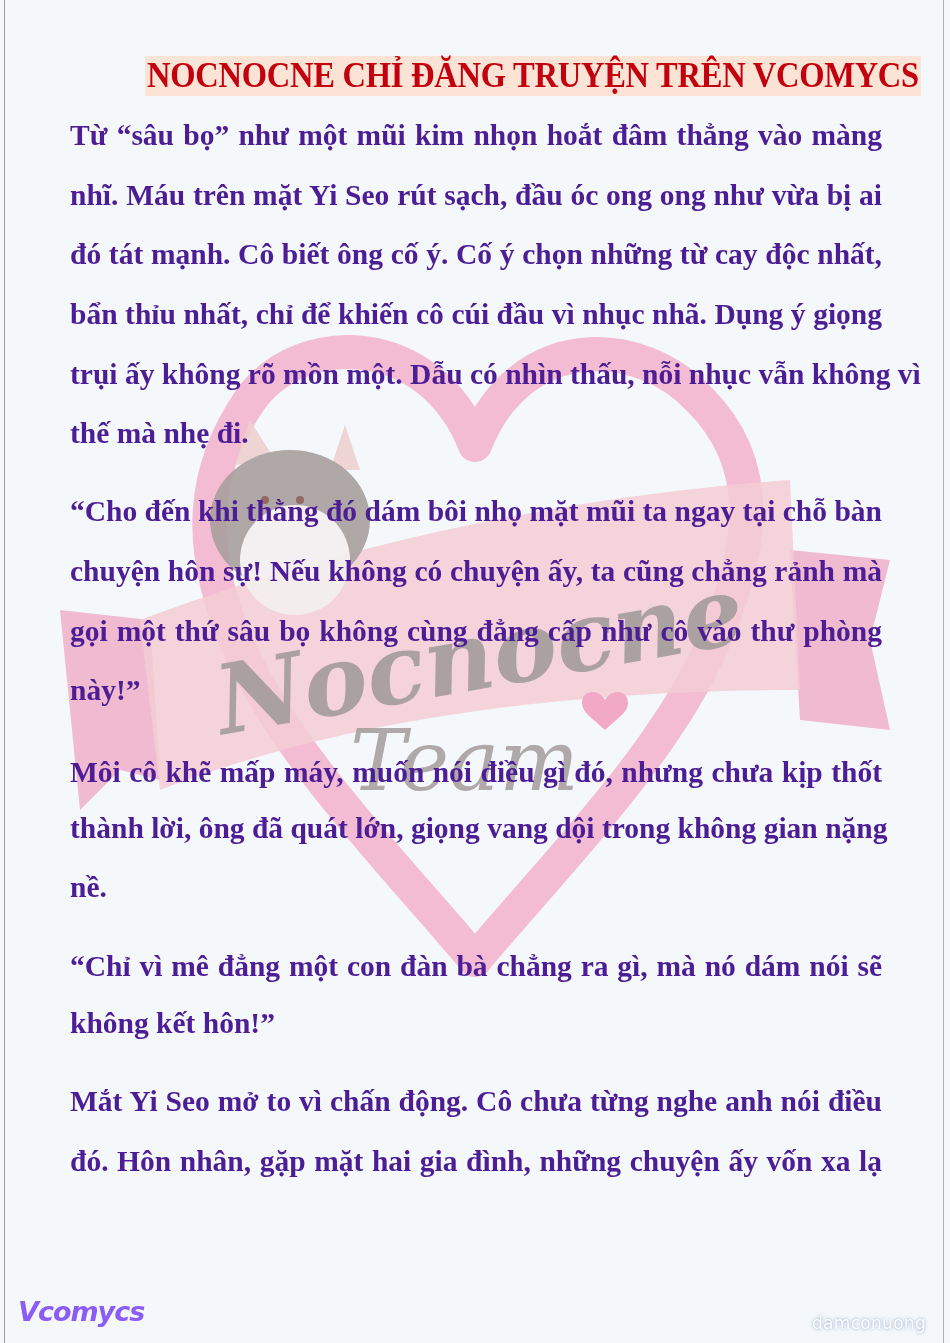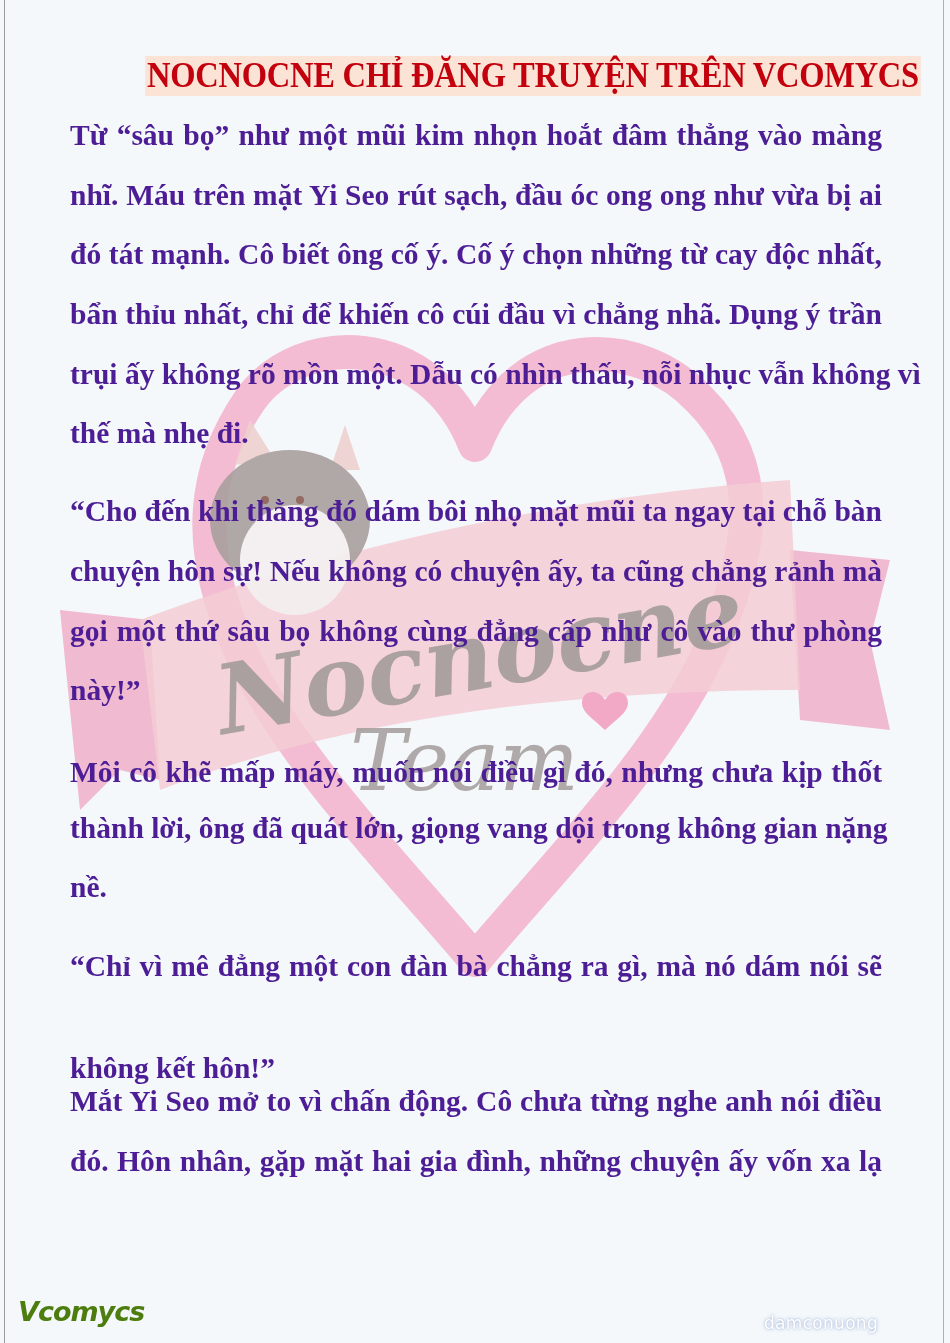--- a/index.html
+++ b/index.html
@@ -41,25 +41,25 @@
     white-space: nowrap;
     text-align: justify;
     text-align-last: justify;
   }
   .line.last { text-align-last: left; }
 
   .footer-logo {
     position: absolute; left: 18px; top: 1296px;
     font-family: "DejaVu Sans", sans-serif;
     font-style: italic; font-weight: bold;
-    font-size: 27px; color: #4d7c0f;
+    font-size: 27px; color: #8b5cf6;
     letter-spacing: -1px;
   }
   .footer-credit {
-    position: absolute; left: 764px; top: 1313px;
+    position: absolute; left: 812px; top: 1313px;
     font-family: "DejaVu Sans", sans-serif;
     font-size: 17px; color: #ffffff;
     text-shadow: 0 0 2px #9fb2d6, 0 0 4px #b9c6e2;
     letter-spacing: 0.3px;
   }
 </style>
 </head>
 <body>
 
 <div class="page-border-left"></div>
@@ -90,41 +90,41 @@
 </svg>
 
 <div class="title-wrap">
   <span class="title">NOCNOCNE CHỈ ĐĂNG TRUYỆN TRÊN VCOMYCS</span>
 </div>
 
 <div>
   <div class="line" style="top:117px">Từ “sâu bọ” như một mũi kim nhọn hoắt đâm thẳng vào màng</div>
   <div class="line" style="top:177px">nhĩ. Máu trên mặt Yi Seo rút sạch, đầu óc ong ong như vừa bị ai</div>
   <div class="line" style="top:236px">đó tát mạnh. Cô biết ông cố ý. Cố ý chọn những từ cay độc nhất,</div>
-  <div class="line" style="top:296px">bẩn thỉu nhất, chỉ để khiến cô cúi đầu vì chẳng nhã. Dụng ý trần</div>
+  <div class="line" style="top:296px">bẩn thỉu nhất, chỉ để khiến cô cúi đầu vì nhục nhã. Dụng ý giọng</div>
   <div class="line" style="top:356px">trụi ấy không rõ mồn một. Dẫu có nhìn thấu, nỗi nhục vẫn không vì</div>
   <div class="line last" style="top:415px">thế mà nhẹ đi.</div>
 </div>
 
 <div>
   <div class="line" style="top:493px">“Cho đến khi thằng đó dám bôi nhọ mặt mũi ta ngay tại chỗ bàn</div>
   <div class="line" style="top:553px">chuyện hôn sự! Nếu không có chuyện ấy, ta cũng chẳng rảnh mà</div>
   <div class="line" style="top:613px">gọi một thứ sâu bọ không cùng đẳng cấp như cô vào thư phòng</div>
   <div class="line last" style="top:672px">này!”</div>
 </div>
 
 <div>
   <div class="line" style="top:754px">Môi cô khẽ mấp máy, muốn nói điều gì đó, nhưng chưa kịp thốt</div>
   <div class="line" style="top:810px">thành lời, ông đã quát lớn, giọng vang dội trong không gian nặng</div>
   <div class="line last" style="top:869px">nề.</div>
 </div>
 
 <div>
   <div class="line" style="top:948px">“Chỉ vì mê đẳng một con đàn bà chẳng ra gì, mà nó dám nói sẽ</div>
-  <div class="line last" style="top:1050px">không kết hôn!”</div>
+  <div class="line last" style="top:1005px">không kết hôn!”</div>
 </div>
 
 <div>
   <div class="line" style="top:1083px">Mắt Yi Seo mở to vì chấn động. Cô chưa từng nghe anh nói điều</div>
   <div class="line" style="top:1143px">đó. Hôn nhân, gặp mặt hai gia đình, những chuyện ấy vốn xa lạ</div>
 </div>
 
 <div class="footer-logo">Vcomycs</div>
 <div class="footer-credit">damconuong</div>
 

